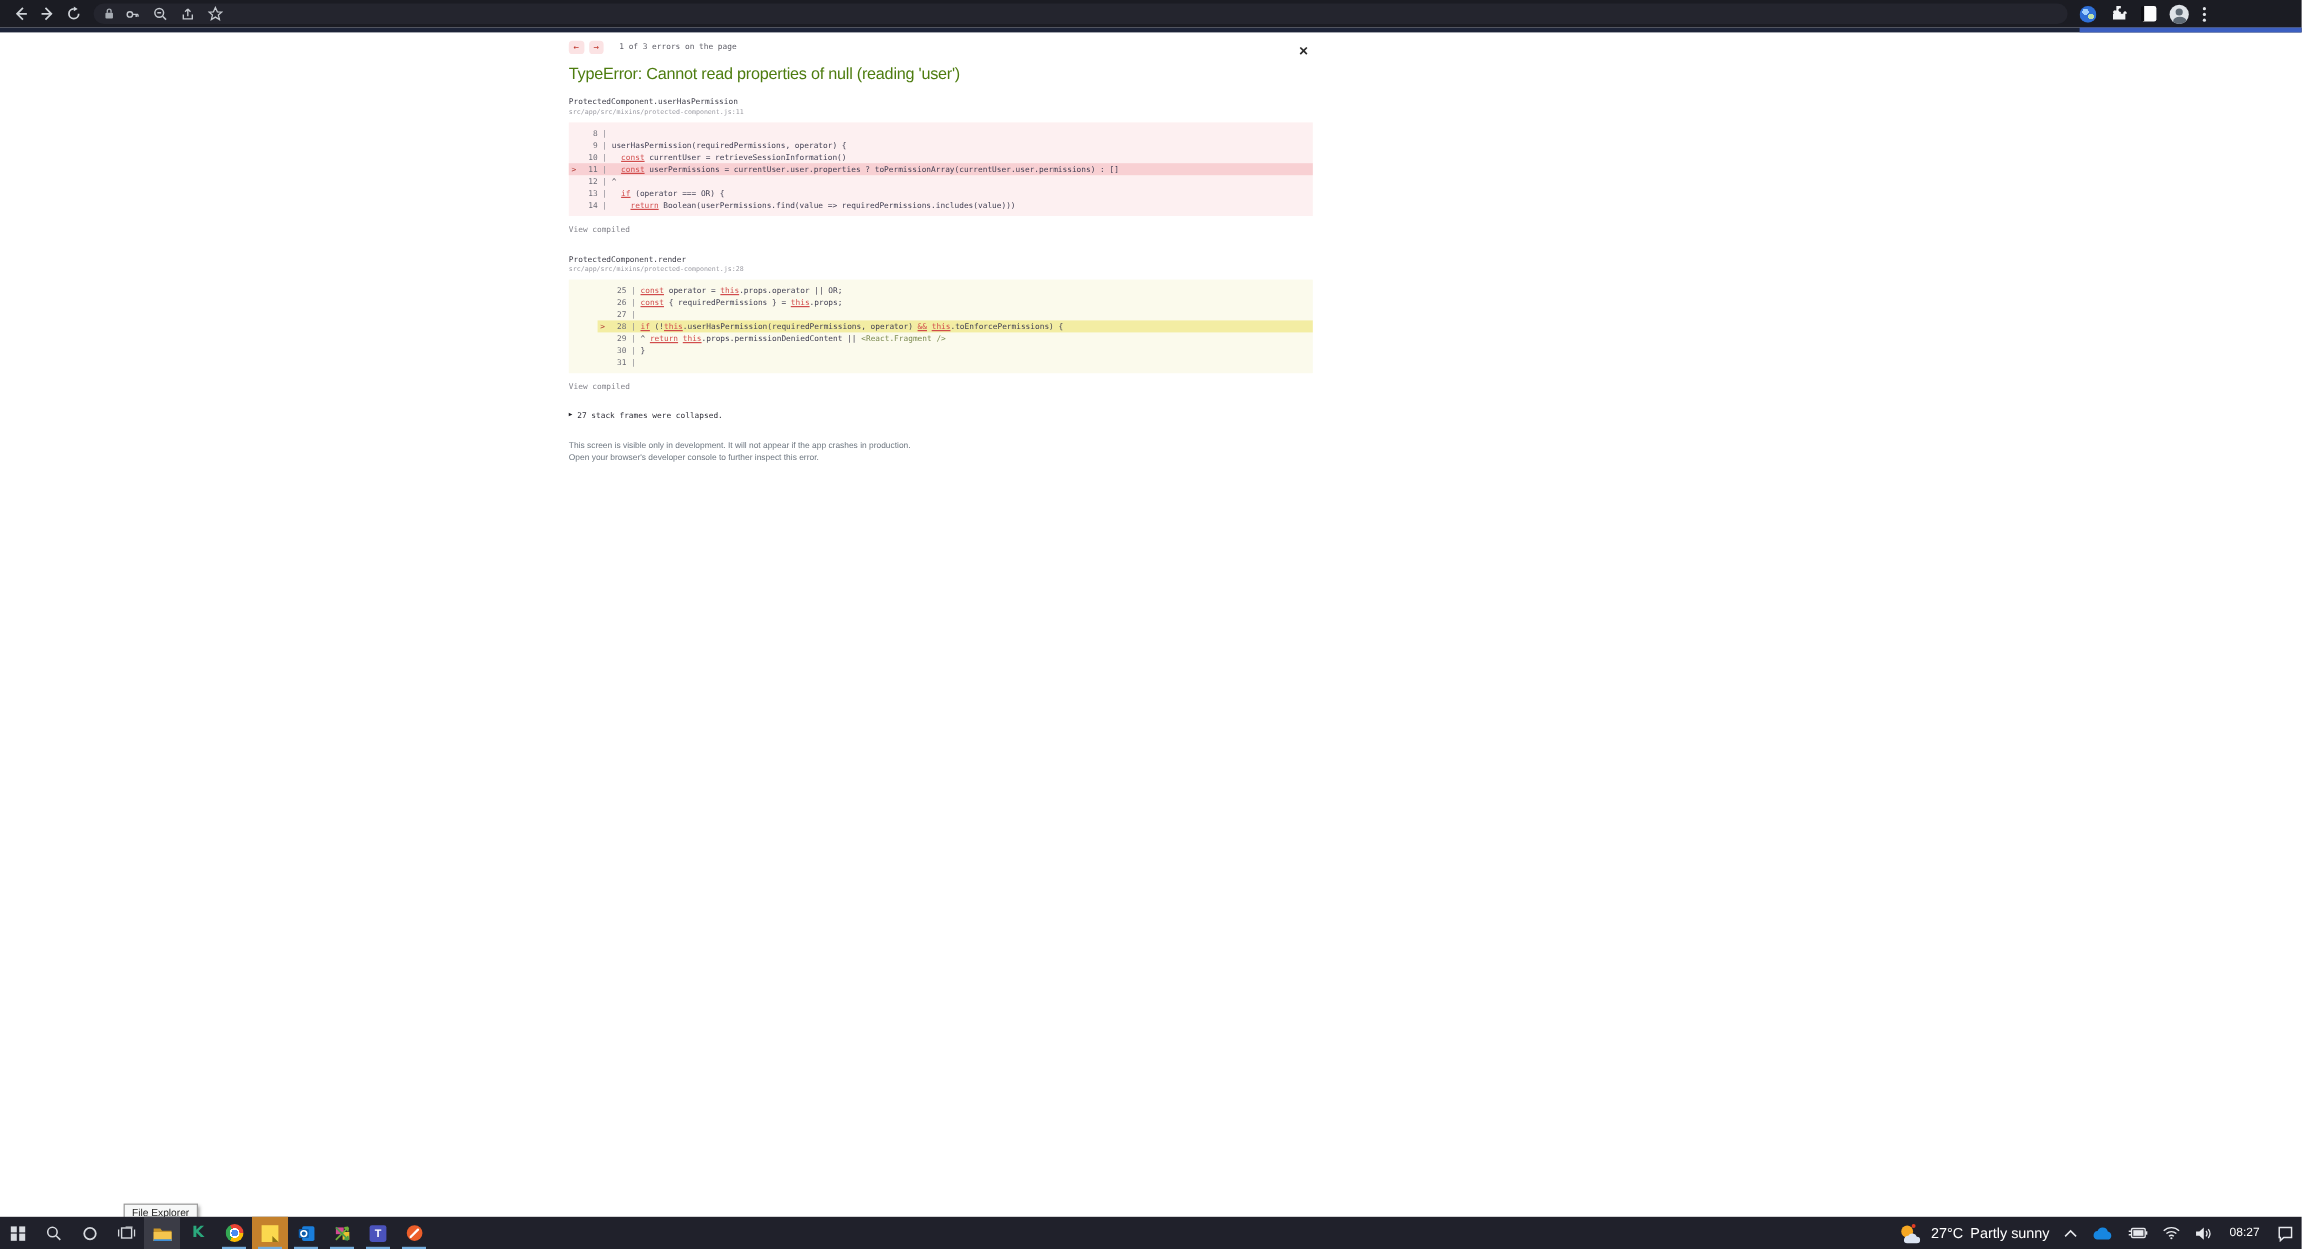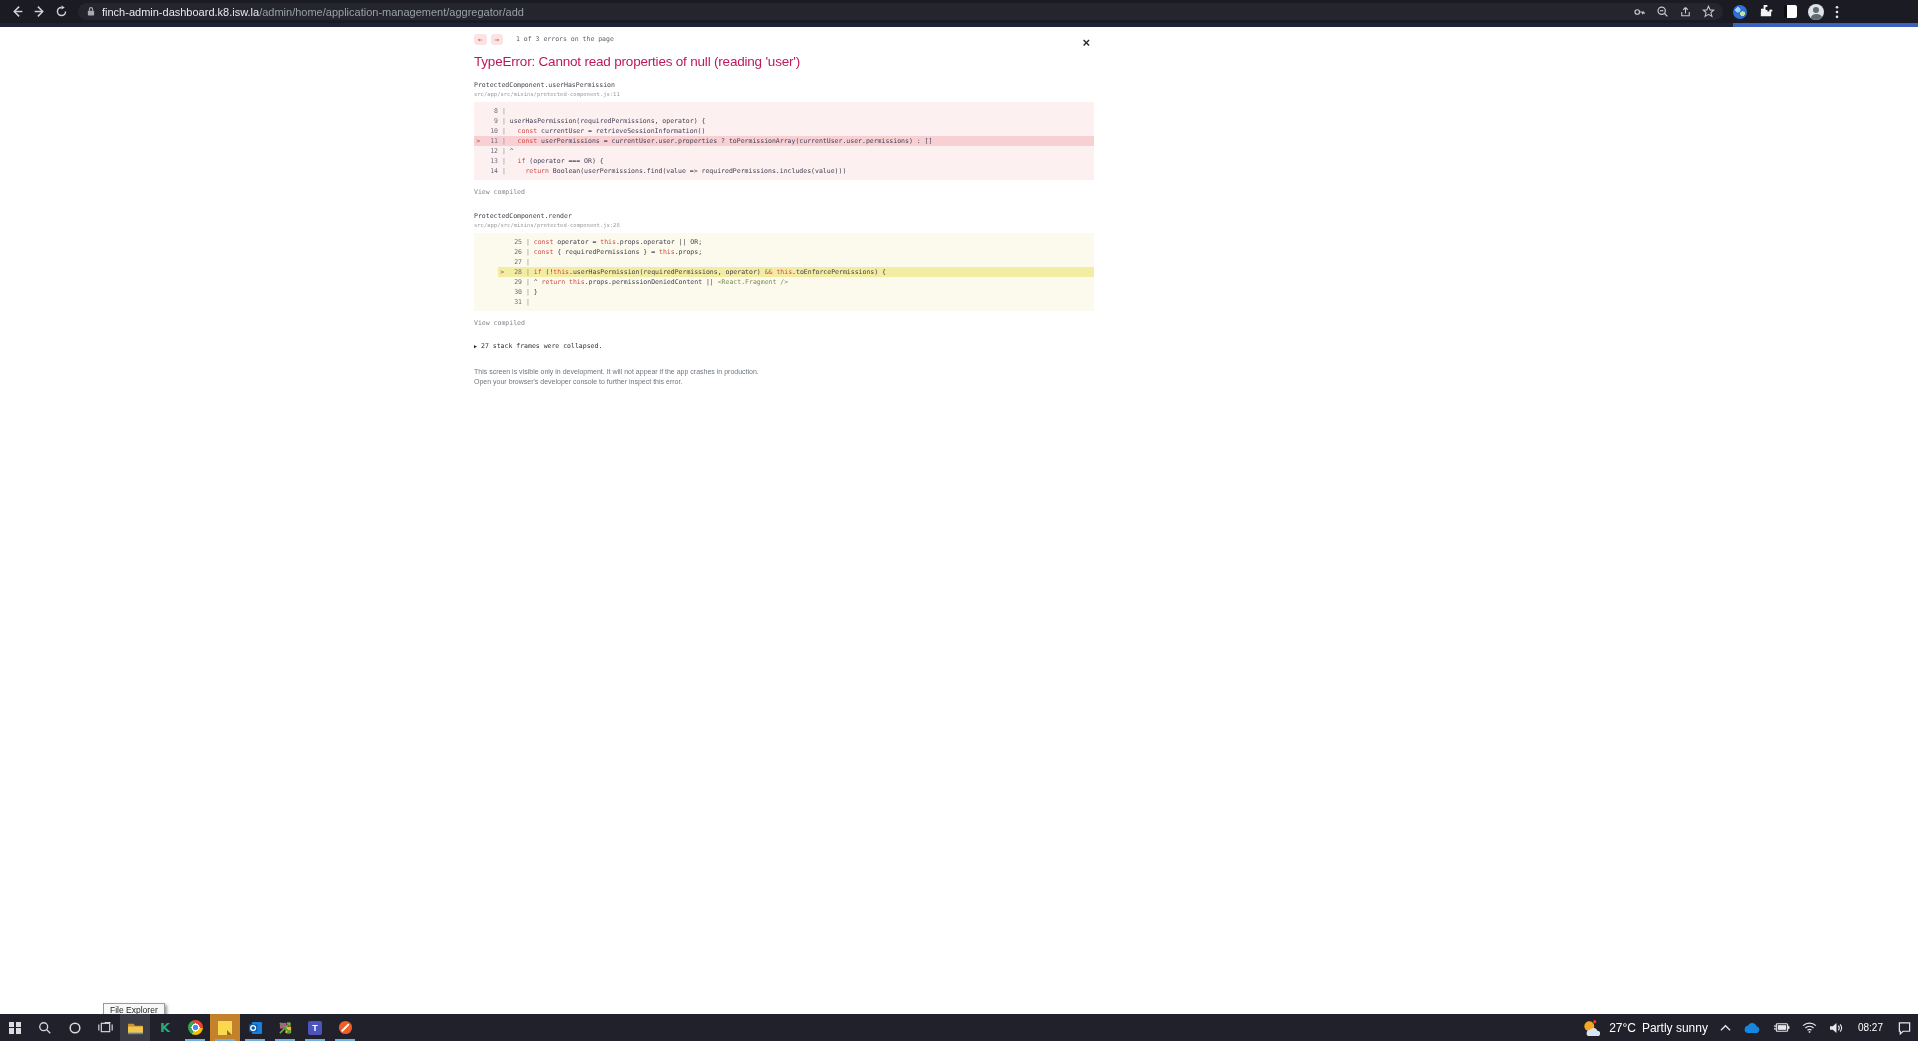--- a/index.html
+++ b/index.html
@@ -30,35 +30,35 @@
 
   
   .overlay { position:absolute; left:474px; top:27px; width:620px; color:#403f53; }
   .nav-row { margin-top:6px; display:flex; align-items:center; height:12px; }
   .nav-btn { border:none; background:#fbe3e4; color:#c0392f; font-size:7.5px; line-height:9px;
              padding:1px 4px; border-radius:3px; margin-right:4px; cursor:pointer;
              font-family:"DejaVu Sans Mono", monospace; }
   .counter { margin-left:9px; font-family:"DejaVu Sans Mono", monospace; font-size:6.5px; color:#5c5c66; }
   .close-x { position:absolute; top:9px; right:4px; background:none; border:none; font-size:13px;
              font-weight:bold; color:#2b2b2b; cursor:pointer; line-height:13px; }
-  .err-title { margin-top:9px; font-size:13.5px; font-weight:normal; color:#be185d; letter-spacing:-0.2px; }
+  .err-title { margin-top:9px; font-size:13.5px; font-weight:normal; color:#4d7c0f; letter-spacing:-0.2px; }
   .frame { }
   .fn-name { font-family:"DejaVu Sans Mono", monospace; font-size:6.5px; color:#3f3f4b; }
   .file-path { font-family:"DejaVu Sans Mono", monospace; font-size:5.5px; color:#9b9ba3; margin-top:2px; }
   .code-block { margin-top:5px; padding:4px 0; width:620px; cursor:pointer; }
   .code-block.err  { background:#fdf0f1; }
   .code-block.warn { background:#fbfaec;padding-left:24px; }
   .code-line { display:flex; font-family:"DejaVu Sans Mono", monospace; font-size:6.5px;
                line-height:10px; white-space:pre; }
   .code-block.err  .code-line.hl { background:#f8d0d3; }
   .code-block.warn .code-line.hl { background:#f3eda3; }
   .cl-arrow { width:10px; text-align:right; color:#b03a34; }
   .cl-num { width:14px; text-align:right; color:#6d6d77; }
   .cl-pipe { color:#8a8a92; }
-  .tok-kw { color:#d14c4c; }
+  .tok-kw { color:#d14c4c;text-decoration:underline; }
   .tok-caret { color:#56565f; }
   .tok-jsx { color:#7d8b52;text-align:right; }
   .view-compiled { margin-top:5px; font-family:"DejaVu Sans Mono", monospace; font-size:6.5px;
                    color:#84848c; cursor:pointer; display:inline-block; }
   .frame + .frame { margin-top:0; }
   .frame .fn-name { margin-top:14px; }
   .frame:first-child .fn-name { margin-top:12px; }
   .collapsed-row { margin-top:13px; background:none; border:none; cursor:pointer; display:flex;
                    align-items:center; font-family:"DejaVu Sans Mono", monospace; font-size:6.5px; color:#2f2f38; }
   .tri { font-size:5px; margin-right:4px; color:#1e1e24; }
@@ -112,21 +112,20 @@
     <svg width="13" height="13" viewBox="0 0 16 16">
         <path d="M13 8 A5 5 0 1 1 8 3" stroke="#cfd3d8" stroke-width="1.8" fill="none"></path>
         <path d="M8 0.5 L12 3 L8 5.5 Z" fill="#cfd3d8"></path>
       </svg>
   </div>
   <div class="omnibox">
     <svg width="10" height="11" viewBox="0 0 12 14">
         <rect x="2" y="6" width="8" height="6" rx="1" fill="#a6abb2"></rect>
         <path d="M4 6 V4 a2 2 0 0 1 4 0 V6" stroke="#a6abb2" stroke-width="1.5" fill="none"></path>
       </svg>
-    <div class="urltext"><span class="url-domain">finch-admin-dashboard.k8.isw.la</span><span class="url-path">/admin/home/application-management/aggregator/add</span></div>
     <div class="omni-right">
       <svg width="13" height="12" viewBox="0 0 16 16">
           <circle cx="5" cy="8" r="3" fill="none" stroke="#c3c7cd" stroke-width="1.6"></circle>
           <path d="M8 8 H14 M12 8 V11 M14 8 V10.5" stroke="#c3c7cd" stroke-width="1.6" fill="none"></path>
         </svg>
       <svg width="13" height="13" viewBox="0 0 16 16">
           <circle cx="7" cy="7" r="4.5" fill="none" stroke="#c3c7cd" stroke-width="1.5"></circle>
           <path d="M5 7 H9" stroke="#c3c7cd" stroke-width="1.5"></path>
           <path d="M10.5 10.5 L14 14" stroke="#c3c7cd" stroke-width="1.6"></path>
         </svg>

